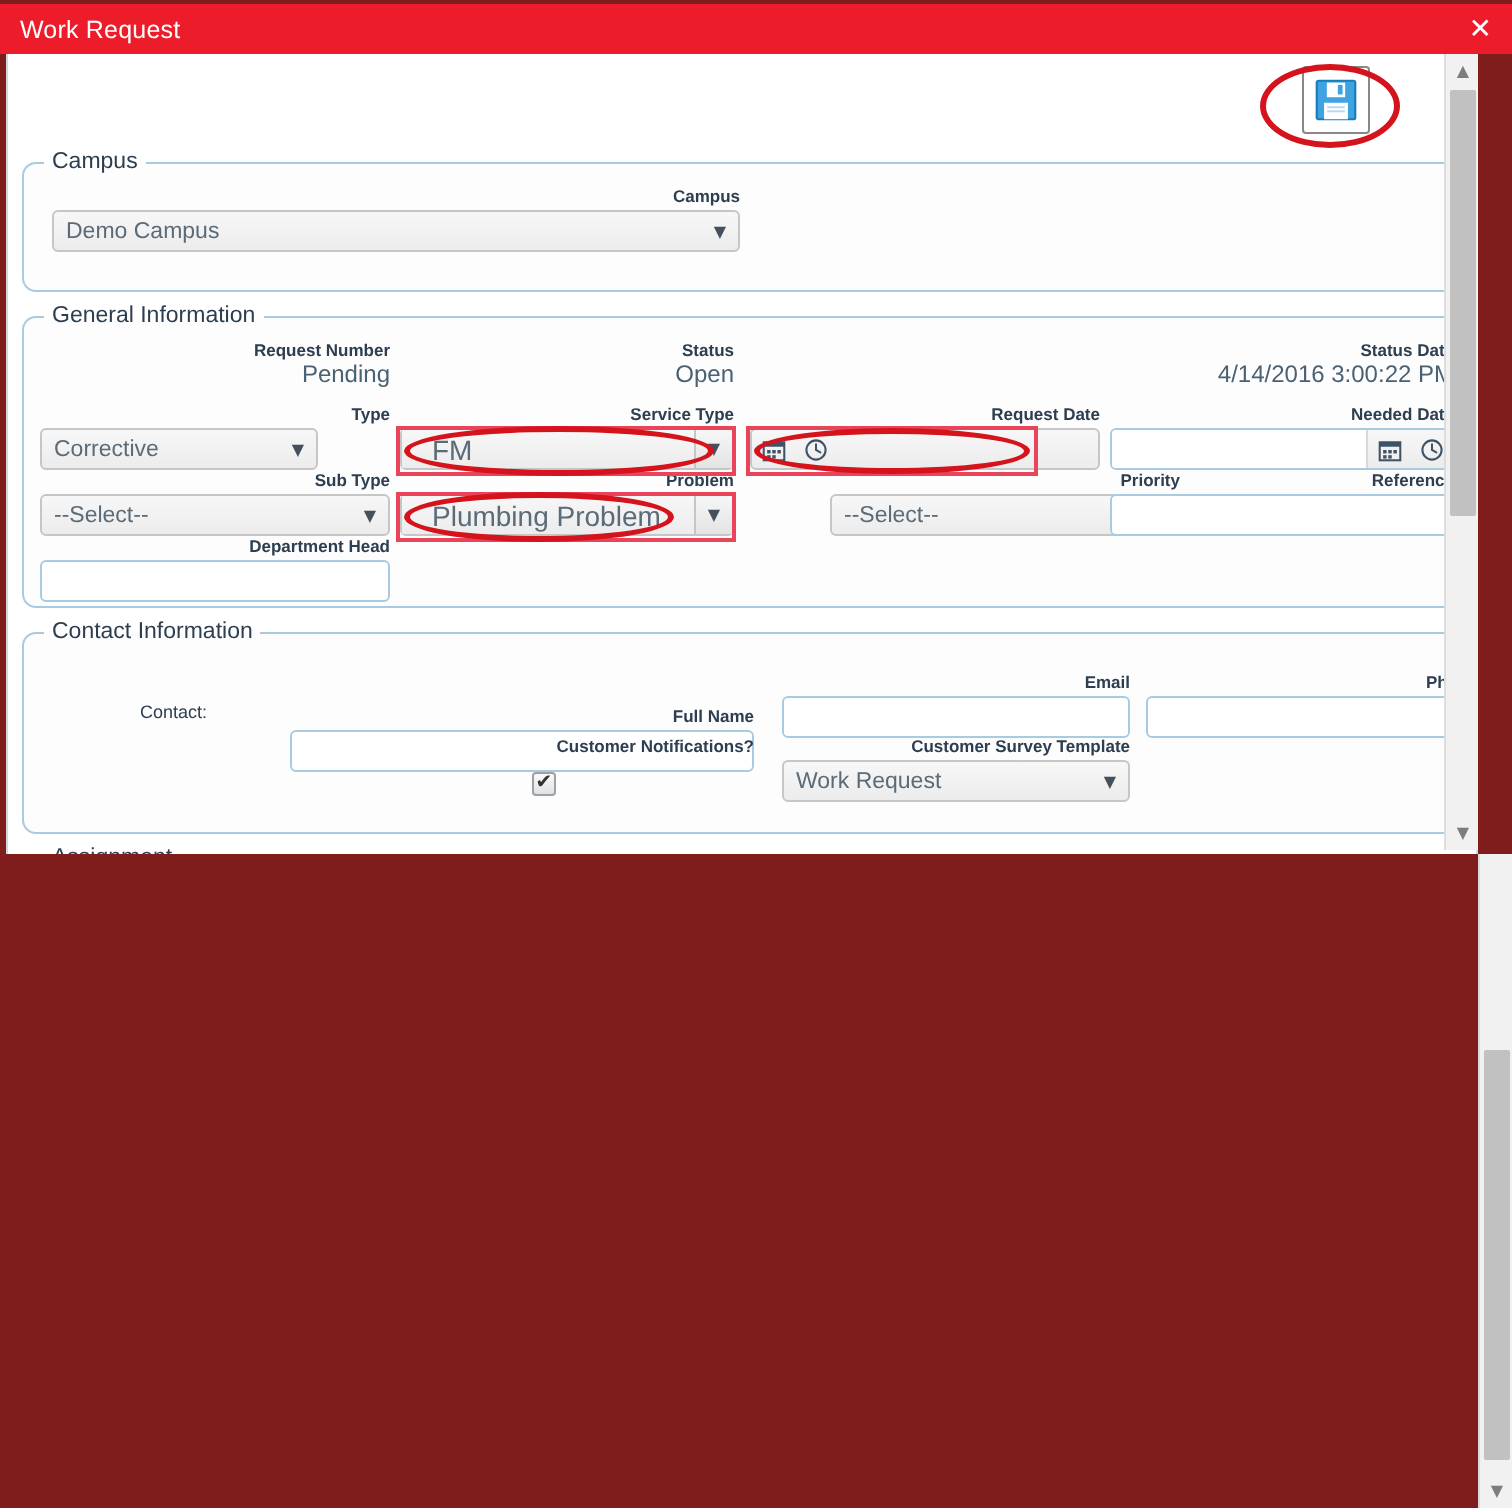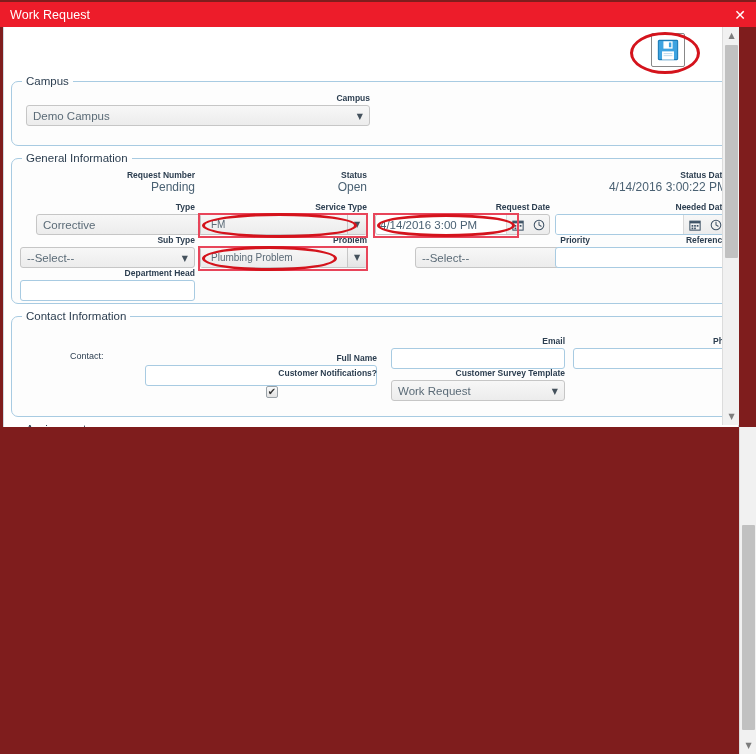--- a/index.html
+++ b/index.html
@@ -154,24 +154,24 @@
     display: flex;
     border-radius: 3px;
     overflow: hidden;
     cursor: pointer;
   }
   .sel-split .txt {
     flex: 1 1 auto;
     background: linear-gradient(to bottom, #f7f7f7, #ececec);
     border: 1px solid #c6c6c6;
     border-right: none;
-    font-size: 10px;
+    font-size: 14px;
     color: #5b6b77;
     display: flex; align-items: center;
-    padding-left: 10px;
+    padding-left: 15px;
     white-space: nowrap;
     overflow: hidden;
   }
   .sel-split .btn {
     width: 20px;
     background: linear-gradient(to bottom, #f7f7f7, #e4e4e4);
     border: 1px solid #c6c6c6;
     display: flex; align-items: center; justify-content: center;
     font-size: 8px;
     color: #44515c;
@@ -329,38 +329,37 @@
           <div class="lbl">Request Number</div>
           <div class="val-static">Pending</div>
         </div>
         <div class="fld" style="left:535px; top:0px; width:172px;">
           <div class="lbl">Status Date</div>
           <div class="val-static">4/14/2016 3:00:22 PM</div>
         </div>
 
         <div class="fld" style="left:0px; top:32px; width:175px;">
           <div class="lbl">Type</div>
-          <div class="sel" style="width:175px; margin-top:2px;margin-left:16px;">
+          <div class="sel" style="width:139px; margin-top:2px;">
             <span>Corrective</span>
             <span class="caret">▼</span>
           </div>
         </div>
 
         <div class="fld" style="left:180px; top:32px; width:167px;">
           <div class="lbl">Service Type</div>
           <div class="sel-split" style="width:167px; margin-top:2px;">
             <div class="txt">FM</div>
             <div class="btn">▼</div>
           </div>
         </div>
 
         <div class="fld" style="left:355px; top:32px; width:175px;">
           <div class="lbl">Request Date</div>
           <div class="datefld" style="width:175px; margin-top:2px;">
-            <div class="dval">4/14/2016 3:00 PM</div>
             <div class="dicon">
               <svg width="12" height="12" viewBox="0 0 14 14">
                     <rect x="1" y="2.5" width="12" height="10.5" fill="none" stroke="#3f5366" stroke-width="1.2"></rect>
                     <rect x="1" y="2.5" width="12" height="2.6" fill="#3f5366"></rect>
                     <rect x="3" y="7" width="2" height="2" fill="#3f5366"></rect>
                     <rect x="6" y="7" width="2" height="2" fill="#3f5366"></rect>
                     <rect x="9" y="7" width="2" height="2" fill="#3f5366"></rect>
                     <rect x="3" y="10" width="2" height="2" fill="#3f5366"></rect>
                     <rect x="6" y="10" width="2" height="2" fill="#3f5366"></rect>
                   </svg>

